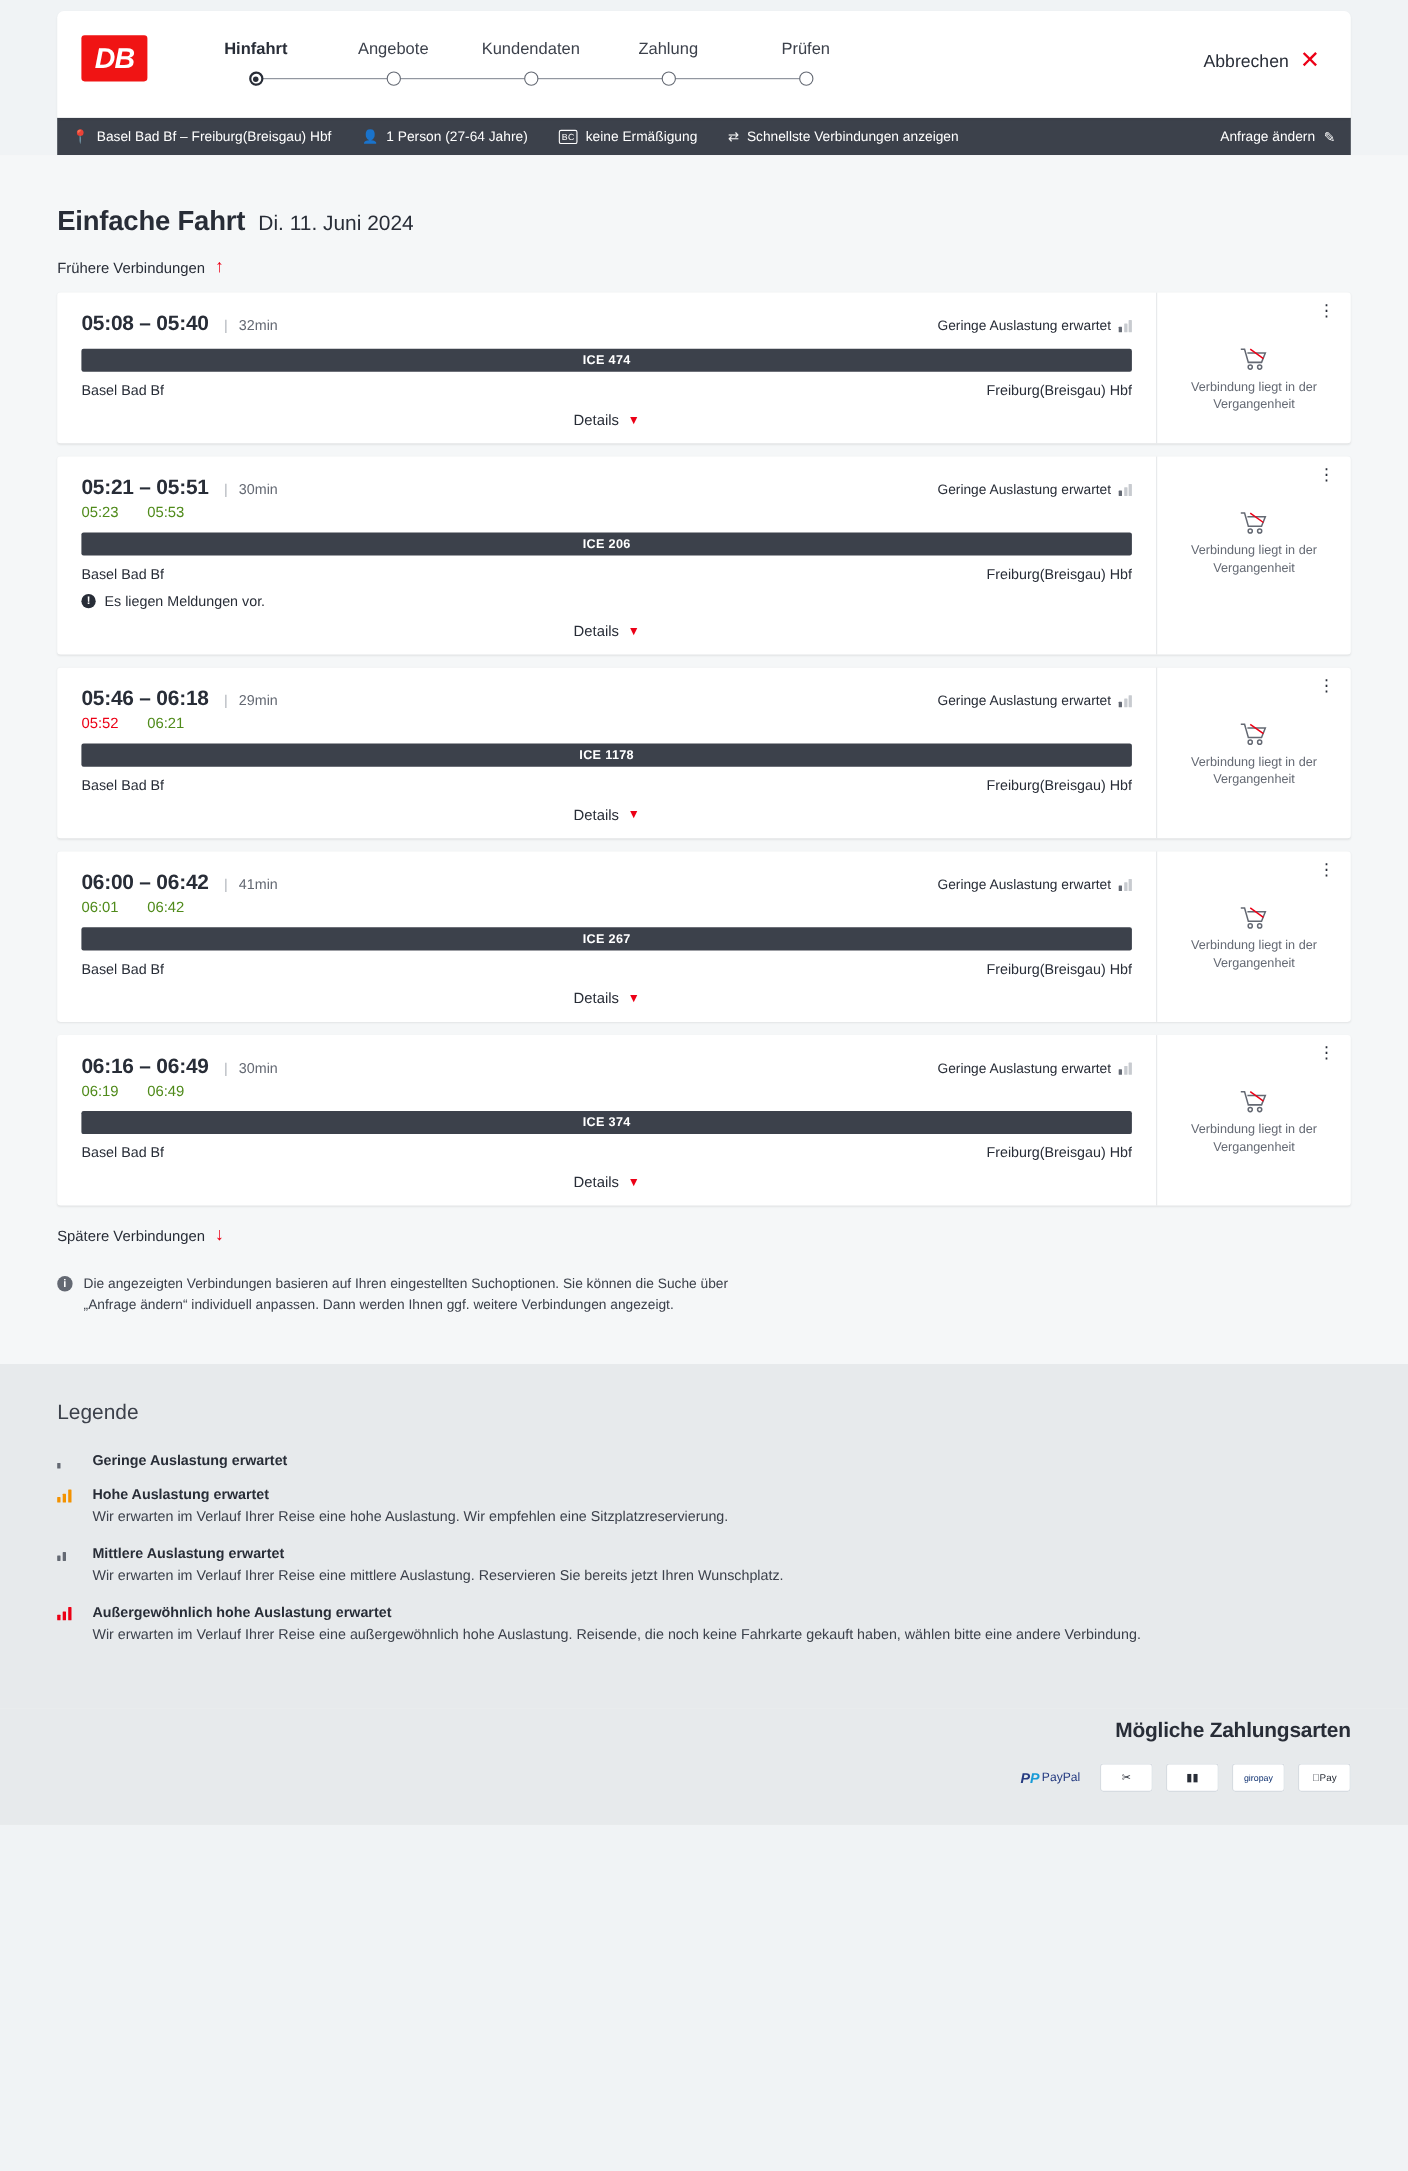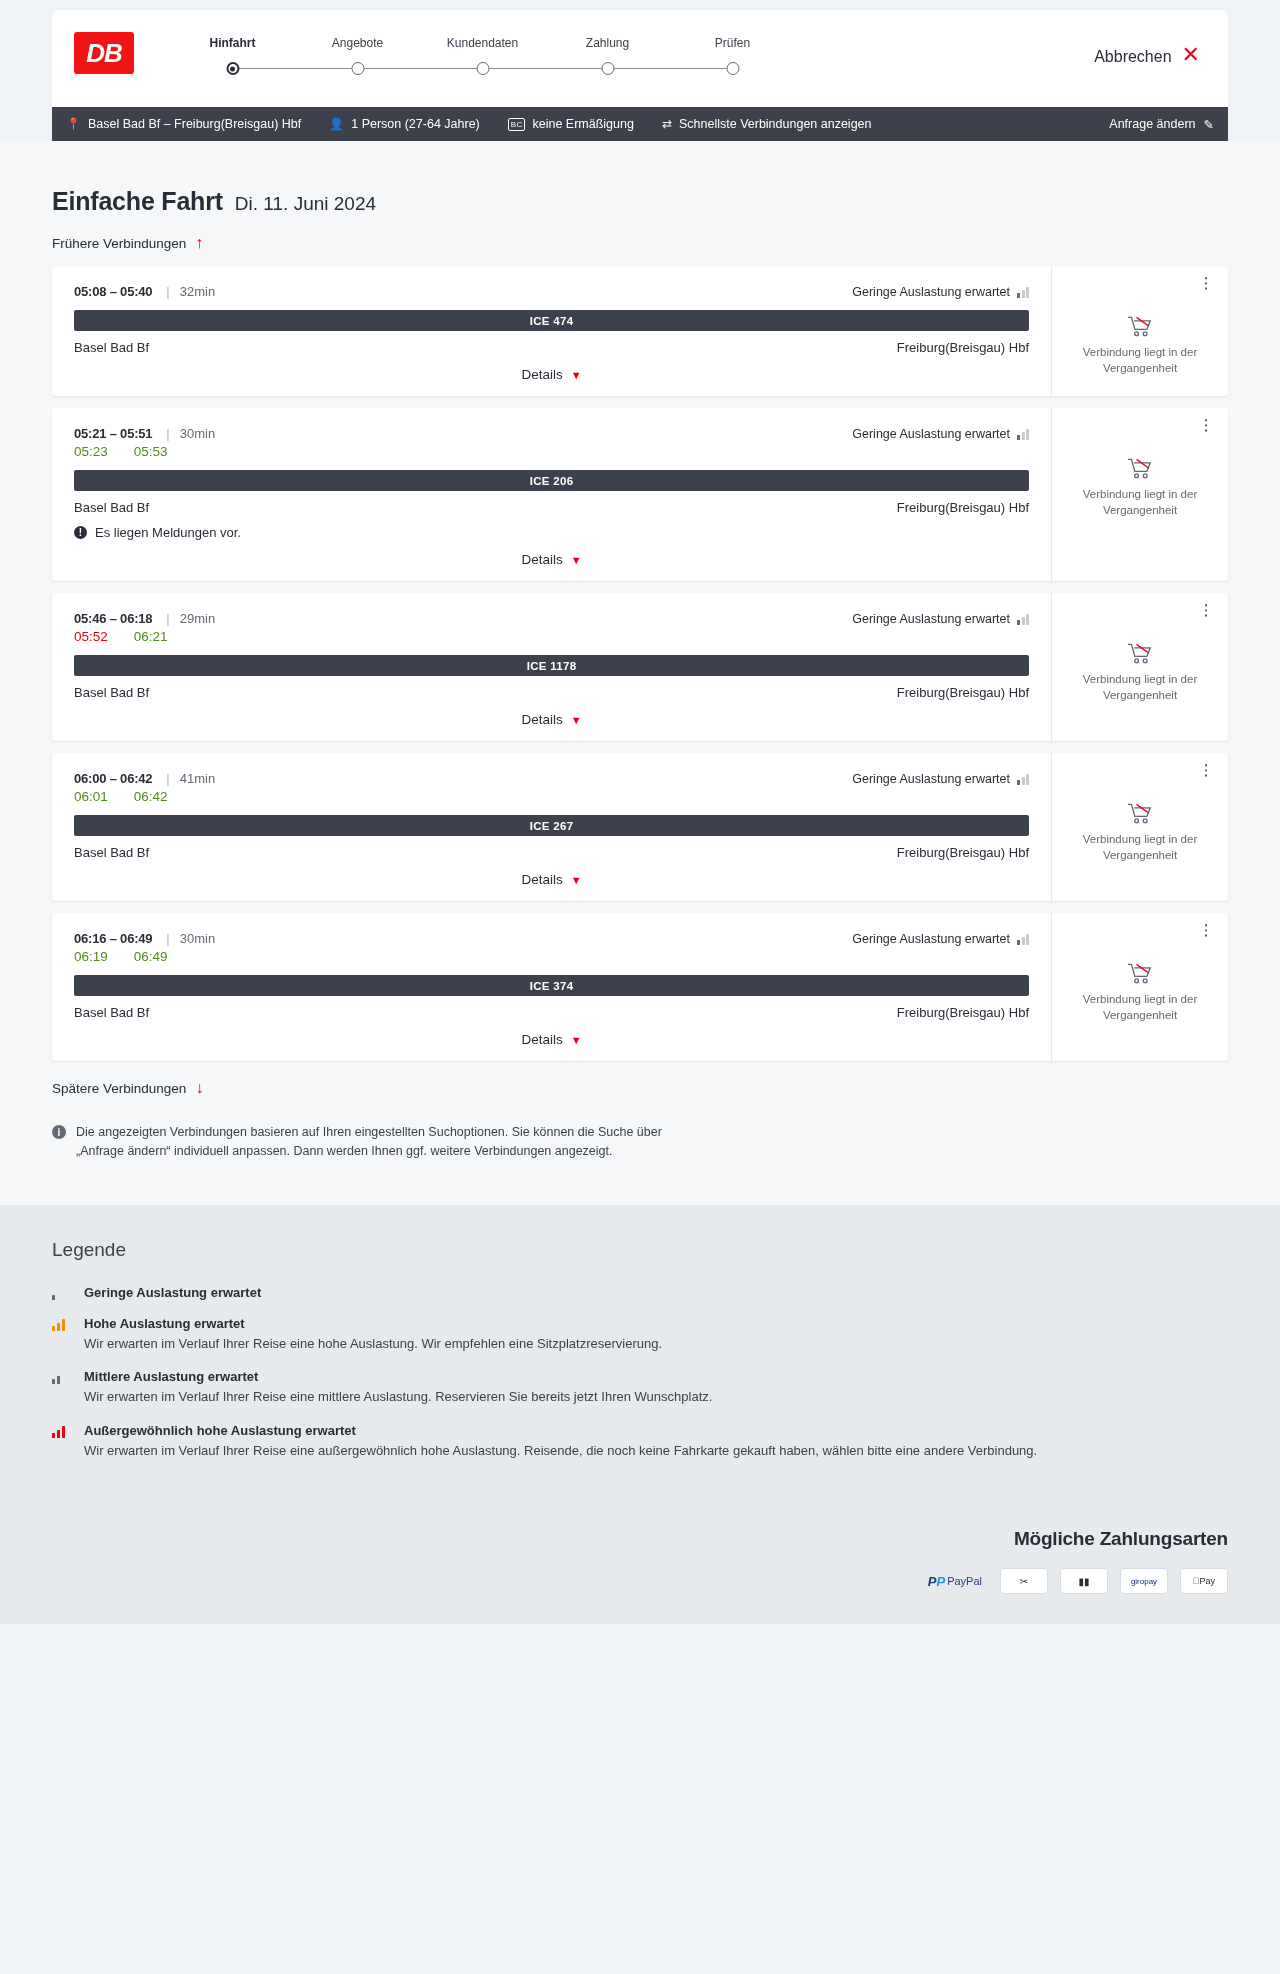--- a/index.html
+++ b/index.html
@@ -39,21 +39,21 @@
     margin-left: 36px;
     margin-top: 26px;
     display: flex;
   }
   .step {
     width: 125px;
     position: relative;
     text-align: center;
   }
   .step .label {
-    font-size: 12px;
+    font-size: 15px;
     color: #3c414b;
   }
   .step.active .label { font-weight: bold; color: #282d37; }
   .step .dotline {
     margin-top: 12px;
     position: relative;
     height: 14px;
   }
   .step .line {
     position: absolute;
@@ -176,21 +176,21 @@
     padding: 12px 10px;
     position: relative;
     text-align: center;
   }
   .times-row {
     display: flex;
     align-items: baseline;
     gap: 0;
   }
   .times {
-    font-size: 13px;
+    font-size: 19px;
     font-weight: bold;
     letter-spacing: -.2px;
   }
   .dur {
     font-size: 13px;
     color: #646973;
     margin-left: 14px;
   }
   .dur .bar { color: #b0b4bb; margin-right: 10px; }
   .load {

